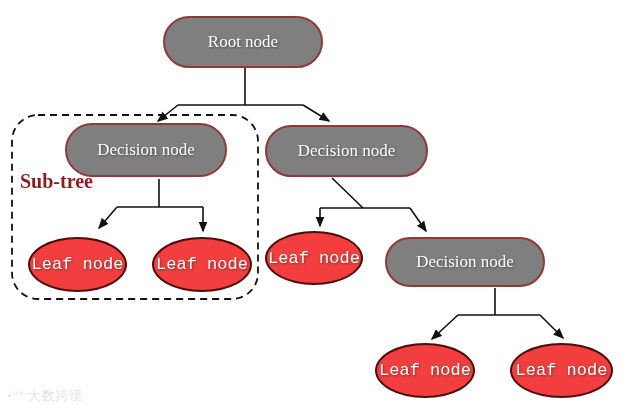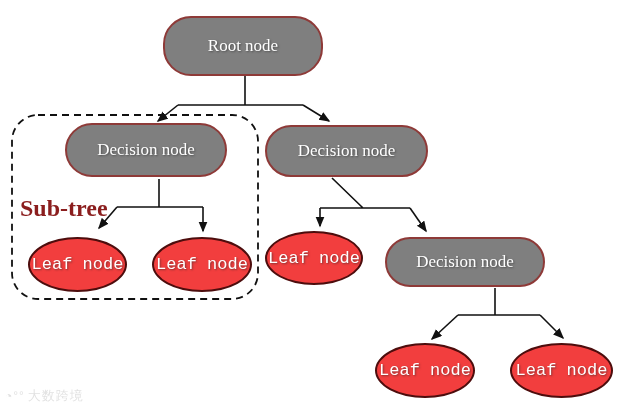--- a/index.html
+++ b/index.html
@@ -34,23 +34,23 @@
     border-radius: 28px;
   }
   .ellipse {
     background: var(--leaf-red, #f23e3e);
     border: 2px solid var(--leaf-border, #4d0d0d);
     border-radius: 50%;
     font-family: Liberation Mono, monospace;
   }
   .subtree-label {
     position: absolute;
-    left: 20px; top: 195px;
+    left: 20px; top: 170px;
     color: var(--subtree-label, #8b1e1e);
-    font-size: 24px;
+    font-size: 20px;
     font-weight: bold;
     font-family: "Liberation Serif", serif;
   }
   .watermark {
     position: absolute;
     left: 5px; bottom: 3px;
     display: flex; align-items: center; gap: 3px;
     color: rgba(120,120,120,0.22);
     font-family: "Liberation Sans", sans-serif;
     font-size: 13px;
@@ -89,21 +89,21 @@
     <path class="edge" d="M410,208 L426,231" marker-end="url(#arrow)"></path>
   </g>
 
   <g>
     <path class="edge" d="M495,288 V315 M458,315 H540"></path>
     <path class="edge" d="M458,315 L432,339" marker-end="url(#arrow)"></path>
     <path class="edge" d="M540,315 L563,338" marker-end="url(#arrow)"></path>
   </g>
 </svg>
 
-<div class="node pill" style="left:163px; top:16px; width:160px; height:60px;">Root node</div>
+<div class="node pill" style="left:163px; top:16px; width:160px; height:52px;">Root node</div>
 
 <div class="node pill" style="left:65px; top:123px; width:162px; height:54px;">Decision node</div>
 
 <div class="node pill" style="left:265px; top:125px; width:163px; height:52px;">Decision node</div>
 
 <div class="node pill" style="left:385px; top:237px; width:160px; height:50px;">Decision node</div>
 
 <div class="node ellipse" style="left:28px; top:237px; width:99px; height:55px;">Leaf node</div>
 
 <div class="node ellipse" style="left:152px; top:237px; width:100px; height:55px;">Leaf node</div>

